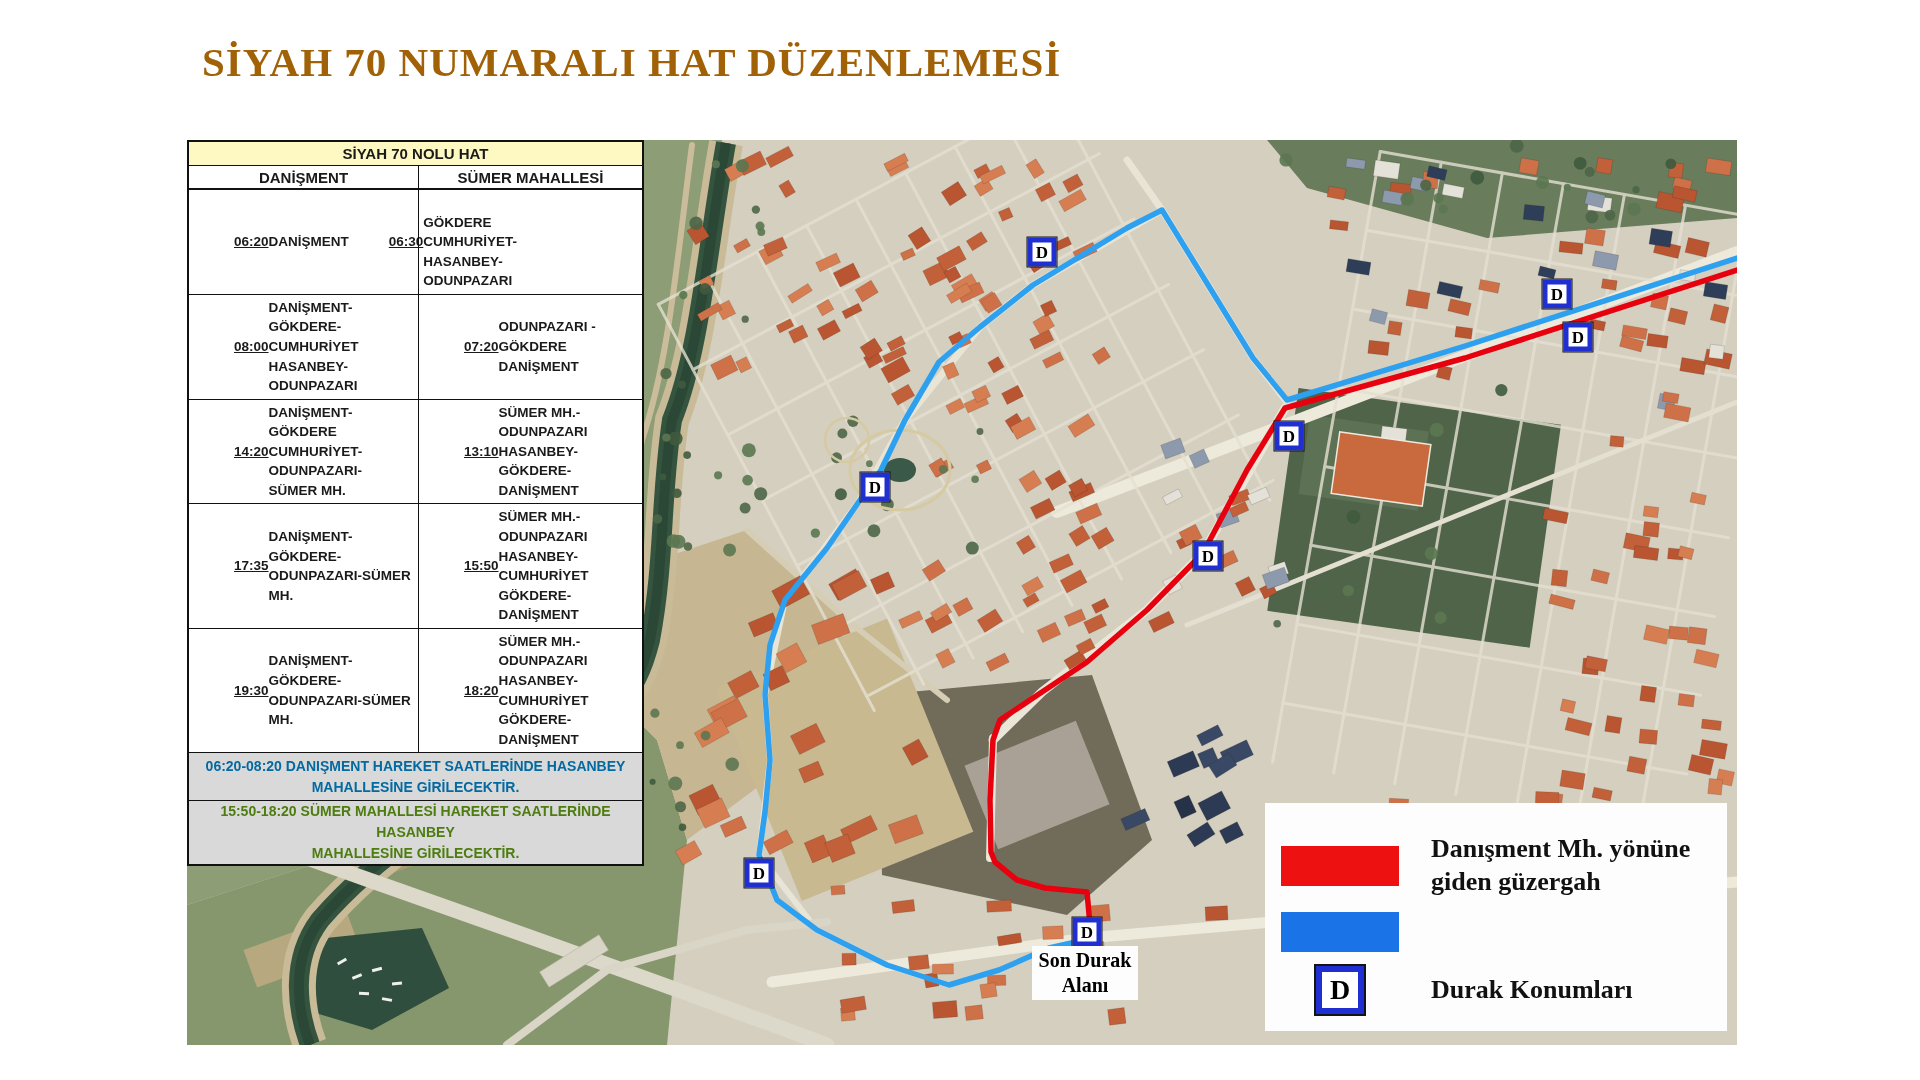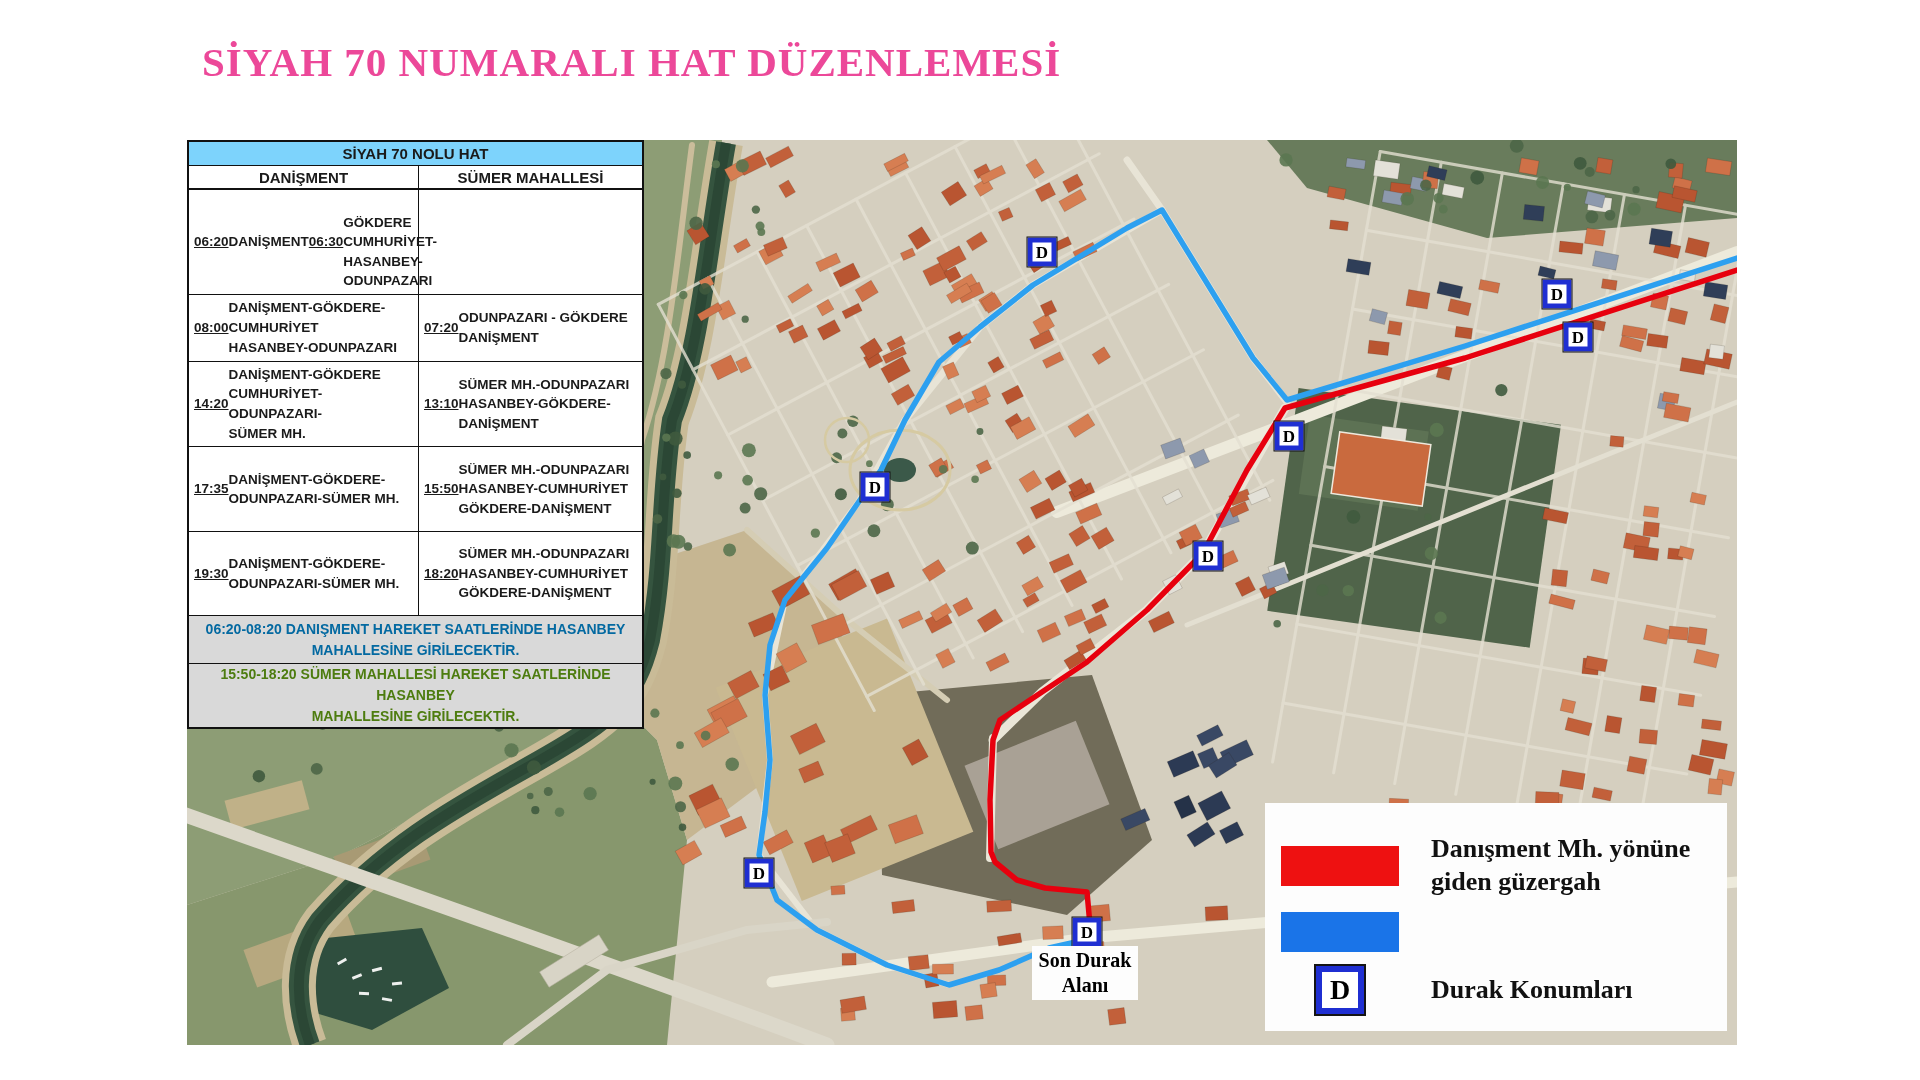--- a/index.html
+++ b/index.html
@@ -38,32 +38,32 @@
   #sched-h1{height:24px;display:flex;align-items:center;justify-content:center;
             font-weight:bold;font-size:15px;border-bottom:1.5px solid #111;box-sizing:border-box;}
   #sched-h2{display:grid;grid-template-columns:229px 1fr;border-bottom:2px solid #111;}
   .hcell{height:22px;display:flex;align-items:center;justify-content:center;font-weight:bold;
          font-size:15px;box-sizing:border-box;}
   .hcell+.hcell{border-left:1.5px solid #111;}
   .t-row{display:grid;grid-template-columns:229px 1fr;border-bottom:1.5px solid #111;}
   .t-cell{padding:3px 5px;font-size:13.5px;font-weight:bold;line-height:1.45;display:flex;
           align-items:center;white-space:pre-line;box-sizing:border-box;}
   .t-cell+.t-cell{border-left:1.5px solid #111;}
-  .time{text-decoration:underline;}
+  .time{text-decoration:underline;margin-left:40px;}
   .note{display:flex;align-items:center;justify-content:center;text-align:center;
         font-weight:bold;font-size:14px;line-height:1.5;white-space:pre-line;
         border-bottom:1.5px solid #111;box-sizing:border-box;}
   .note:last-child{border-bottom:none;}
 </style>
 </head>
 <body>
 
 <div id="page">
 
-  <div id="title" style="color: #ec4899;">SİYAH 70 NUMARALI HAT DÜZENLEMESİ</div>
+  <div id="title" style="color: #a16207;">SİYAH 70 NUMARALI HAT DÜZENLEMESİ</div>
 
   <div id="map">
     <svg width="1550" height="905" viewBox="0 0 1550 905">
       <g>
         <rect width="1550" height="905" fill="#d5cfbf"></rect>
         <path d="M0,0 L535,0 L515,220 L472,420 L425,555 L310,635 L155,715 L0,765 Z" fill="#8d9d75"></path>
         <ellipse cx="120" cy="120" rx="60" ry="40" fill="#63784f" opacity=".75"></ellipse>
         <ellipse cx="260" cy="90" rx="70" ry="45" fill="#63784f" opacity=".75"></ellipse>
         <ellipse cx="180" cy="330" rx="80" ry="50" fill="#63784f" opacity=".75"></ellipse>
         <ellipse cx="90" cy="480" rx="70" ry="45" fill="#63784f" opacity=".75"></ellipse>
@@ -592,21 +592,21 @@
         <div class="leg-row" style="margin-top: 8px;">
           <div class="leg-d-wrap">
             <div class="leg-d" style="border-color: rgb(31, 47, 210);">D</div>
           </div>
           <div class="leg-label">Durak Konumları</div>
         </div>
       </div>
   </div>
 
   <div id="sched">
-    <div id="sched-h1" style="background: #7dd3fc; text-align: center;">SİYAH 70 NOLU HAT</div>
+    <div id="sched-h1" style="background: #fef9c3; text-align: center;">SİYAH 70 NOLU HAT</div>
     <div id="sched-h2">
       <div class="hcell">DANİŞMENT</div>
       <div class="hcell">SÜMER MAHALLESİ</div>
     </div>
     <div id="sched-rows">
         <div class="t-row" style="min-height: 70px;">
           <div class="t-cell"><span class="time">06:20</span> DANİŞMENT <span class="time">06:30</span>
 GÖKDERE CUMHURİYET-
 HASANBEY-ODUNPAZARI</div>
           <div class="t-cell"></div>

